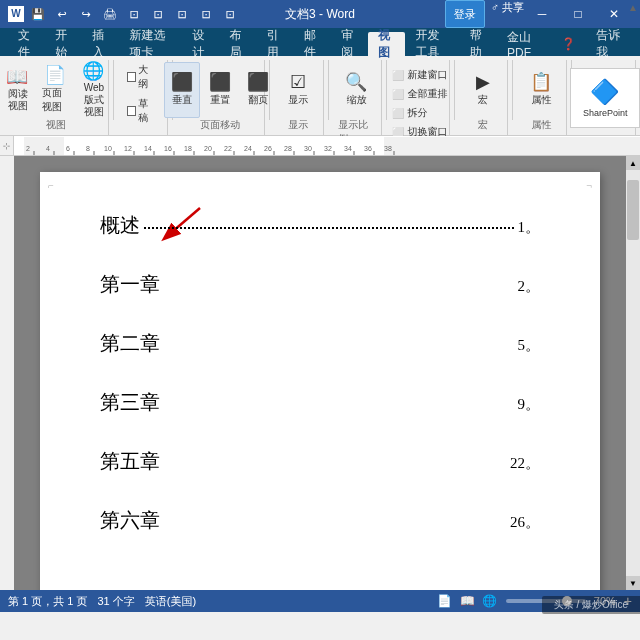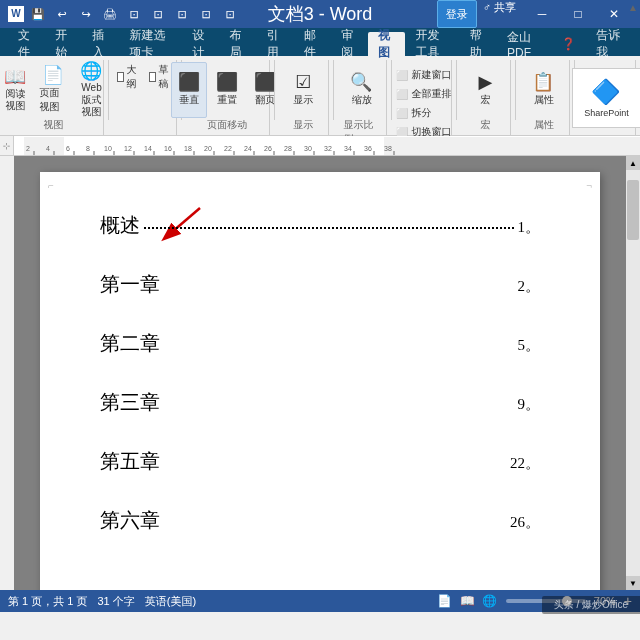--- a/index.html
+++ b/index.html
@@ -29,21 +29,21 @@
       color: #2b579a;
       text-align: center;
       line-height: 16px;
       font-weight: bold;
     }
     .title-center {
       position: absolute;
       left: 50%;
       transform: translateX(-50%);
       color: white;
-      font-size: 18px;
+      font-size: 12px;
     }
     .win-controls {
       display: flex;
       margin-left: auto;
     }
     .win-btn {
       width: 36px; height: 28px;
       display: inline-flex; align-items: center; justify-content: center;
       cursor: pointer; color: white; font-size: 12px;
     }
@@ -357,21 +357,21 @@
     <span class="qa-btn">🖨</span>
     <span class="qa-btn">⊡</span>
     <span class="qa-btn">⊡</span>
     <span class="qa-btn">⊡</span>
     <span class="qa-btn">⊡</span>
     <span class="qa-btn">⊡</span>
   </div>
   <span class="title-center">文档3 - Word</span>
   <div class="win-controls">
     <button class="login-btn">登录</button>
-    <span style="color:white;font-size:11px;margin-right:8px;cursor:pointer">♂ 共享</span>
+    <span style="color:white;font-size:11px;cursor:pointer">♂ 共享</span>
     <span class="win-btn">─</span>
     <span class="win-btn">□</span>
     <span class="win-btn close">✕</span>
   </div>
 </div>
 
 <div class="ribbon-tabs">
   <div class="ribbon-tab">文件</div>
   <div class="ribbon-tab">开始</div>
   <div class="ribbon-tab">插入</div>
@@ -405,21 +405,21 @@
         <span class="r-btn-icon">🌐</span>
         <span style="text-align:center;line-height:1.2">Web<br>版式视图</span>
       </div>
     </div>
     <div class="ribbon-group-label">视图</div>
   </div>
 
   <div class="separator"></div>
 
   <div class="ribbon-group">
-    <div class="ribbon-btns" style="flex-direction:row;gap:4px;align-items:flex-start">
+    <div class="ribbon-btns" style="flex-direction:column;gap:4px;align-items:flex-start">
       <div class="view-side-btn">
         <span class="checkbox-small"></span>
         <span>大纲</span>
       </div>
       <div class="view-side-btn">
         <span class="checkbox-small"></span>
         <span>草稿</span>
       </div>
     </div>
     <div class="ribbon-group-label"></div>

